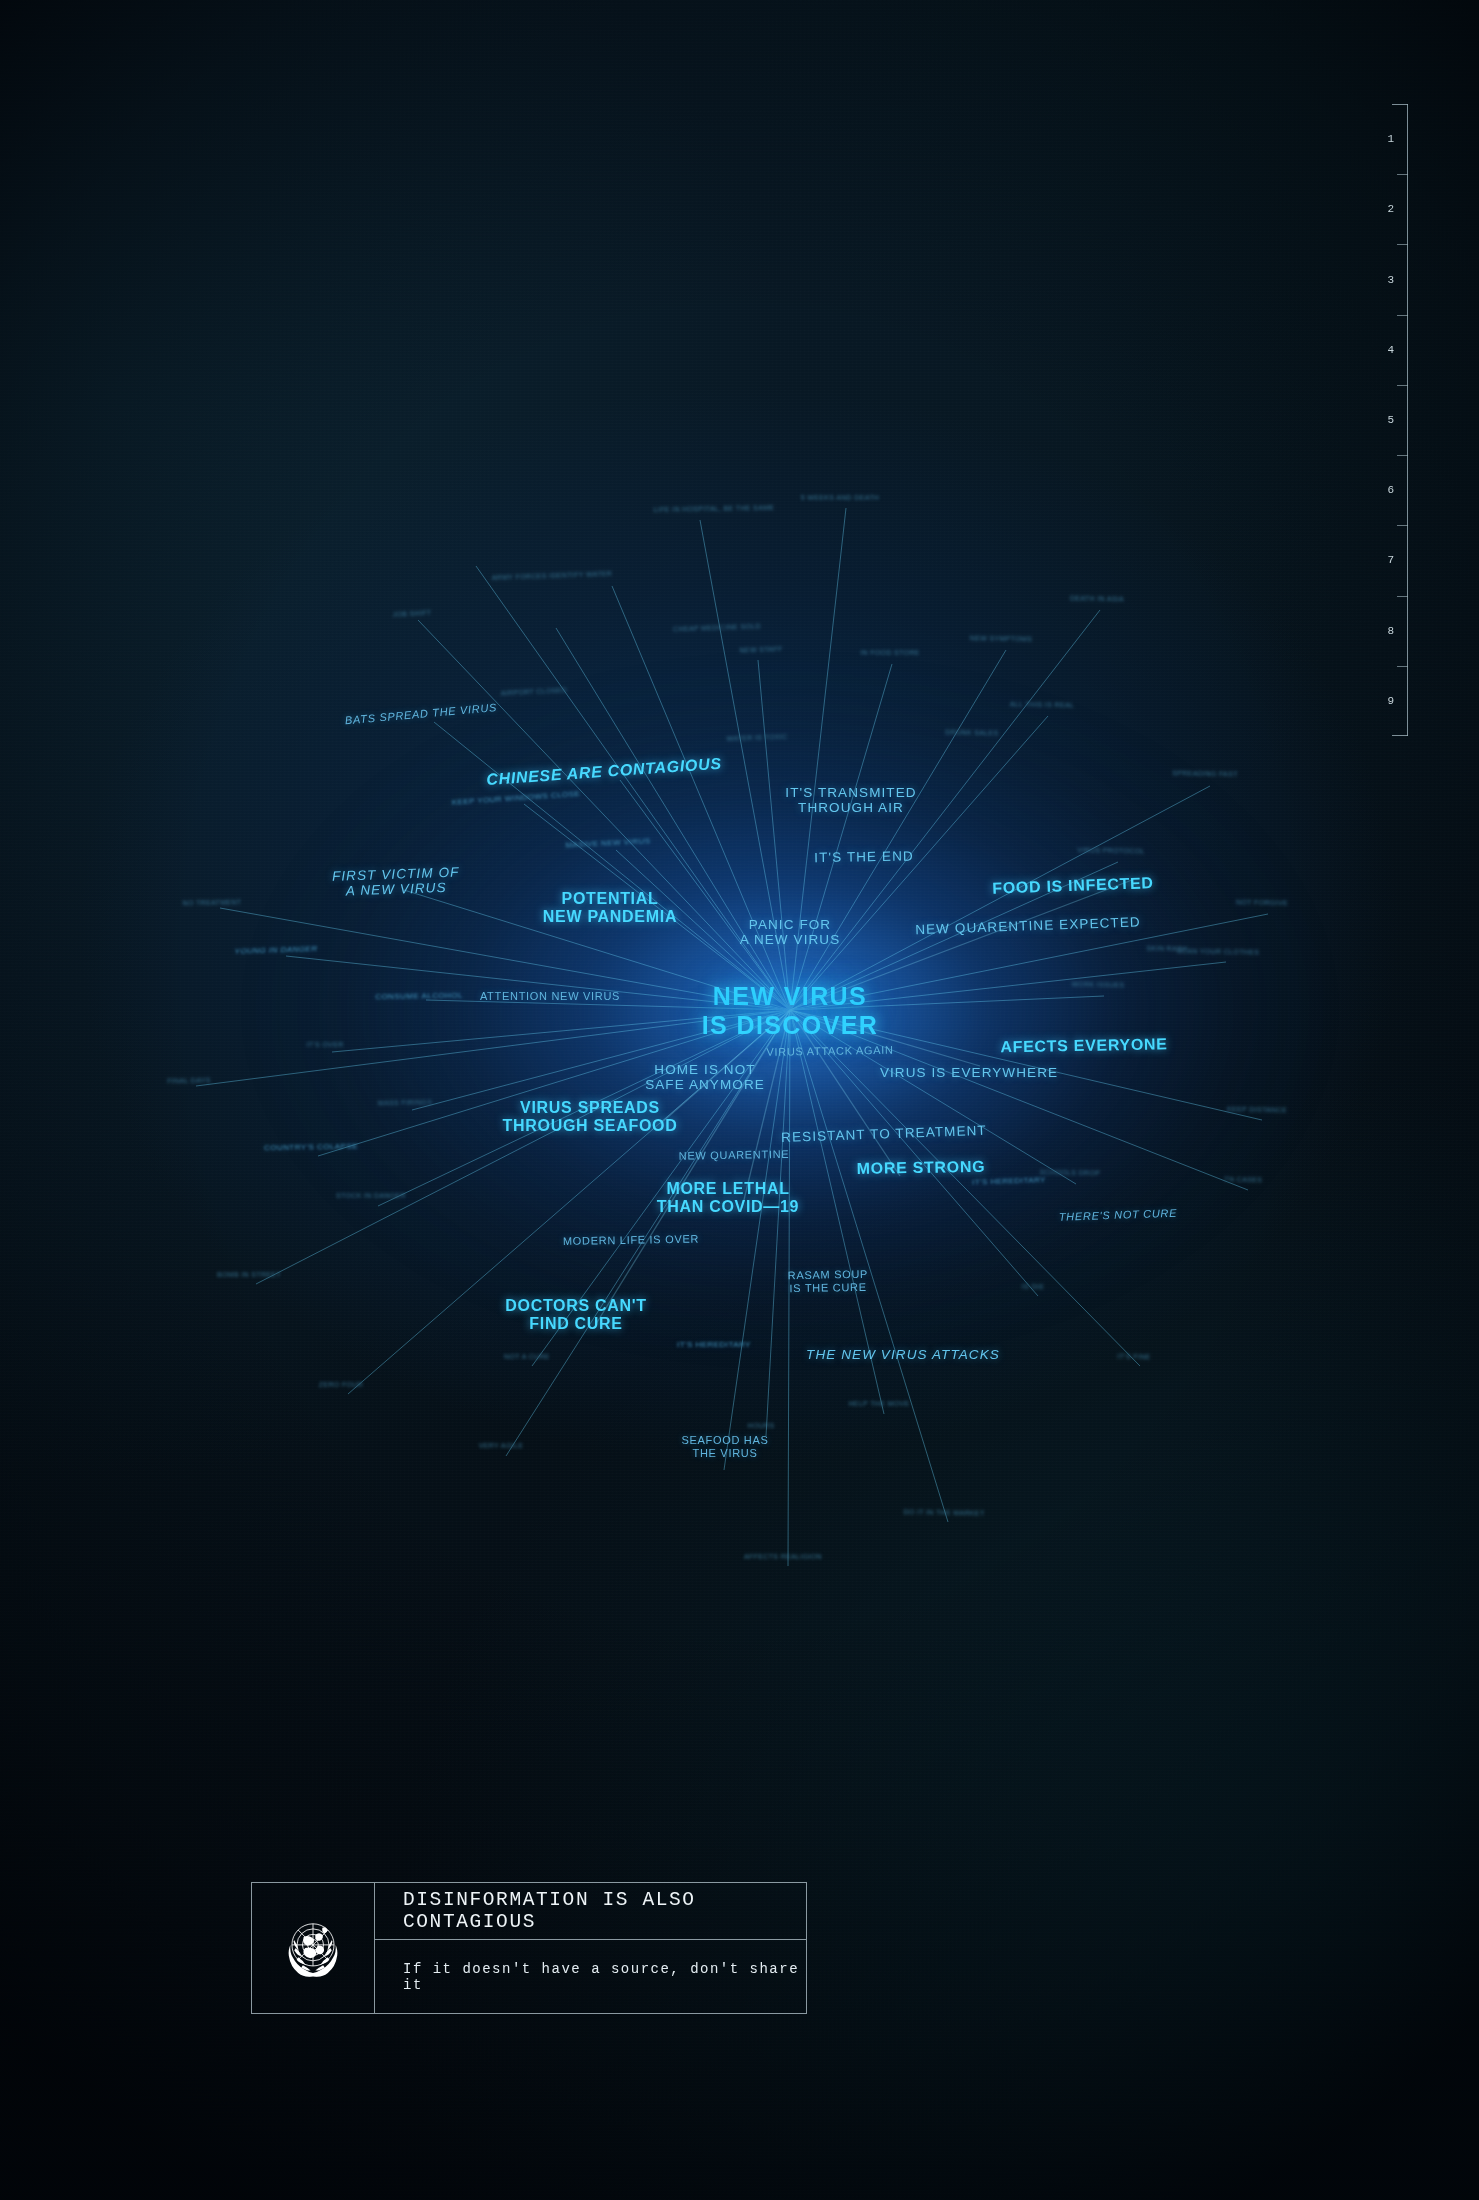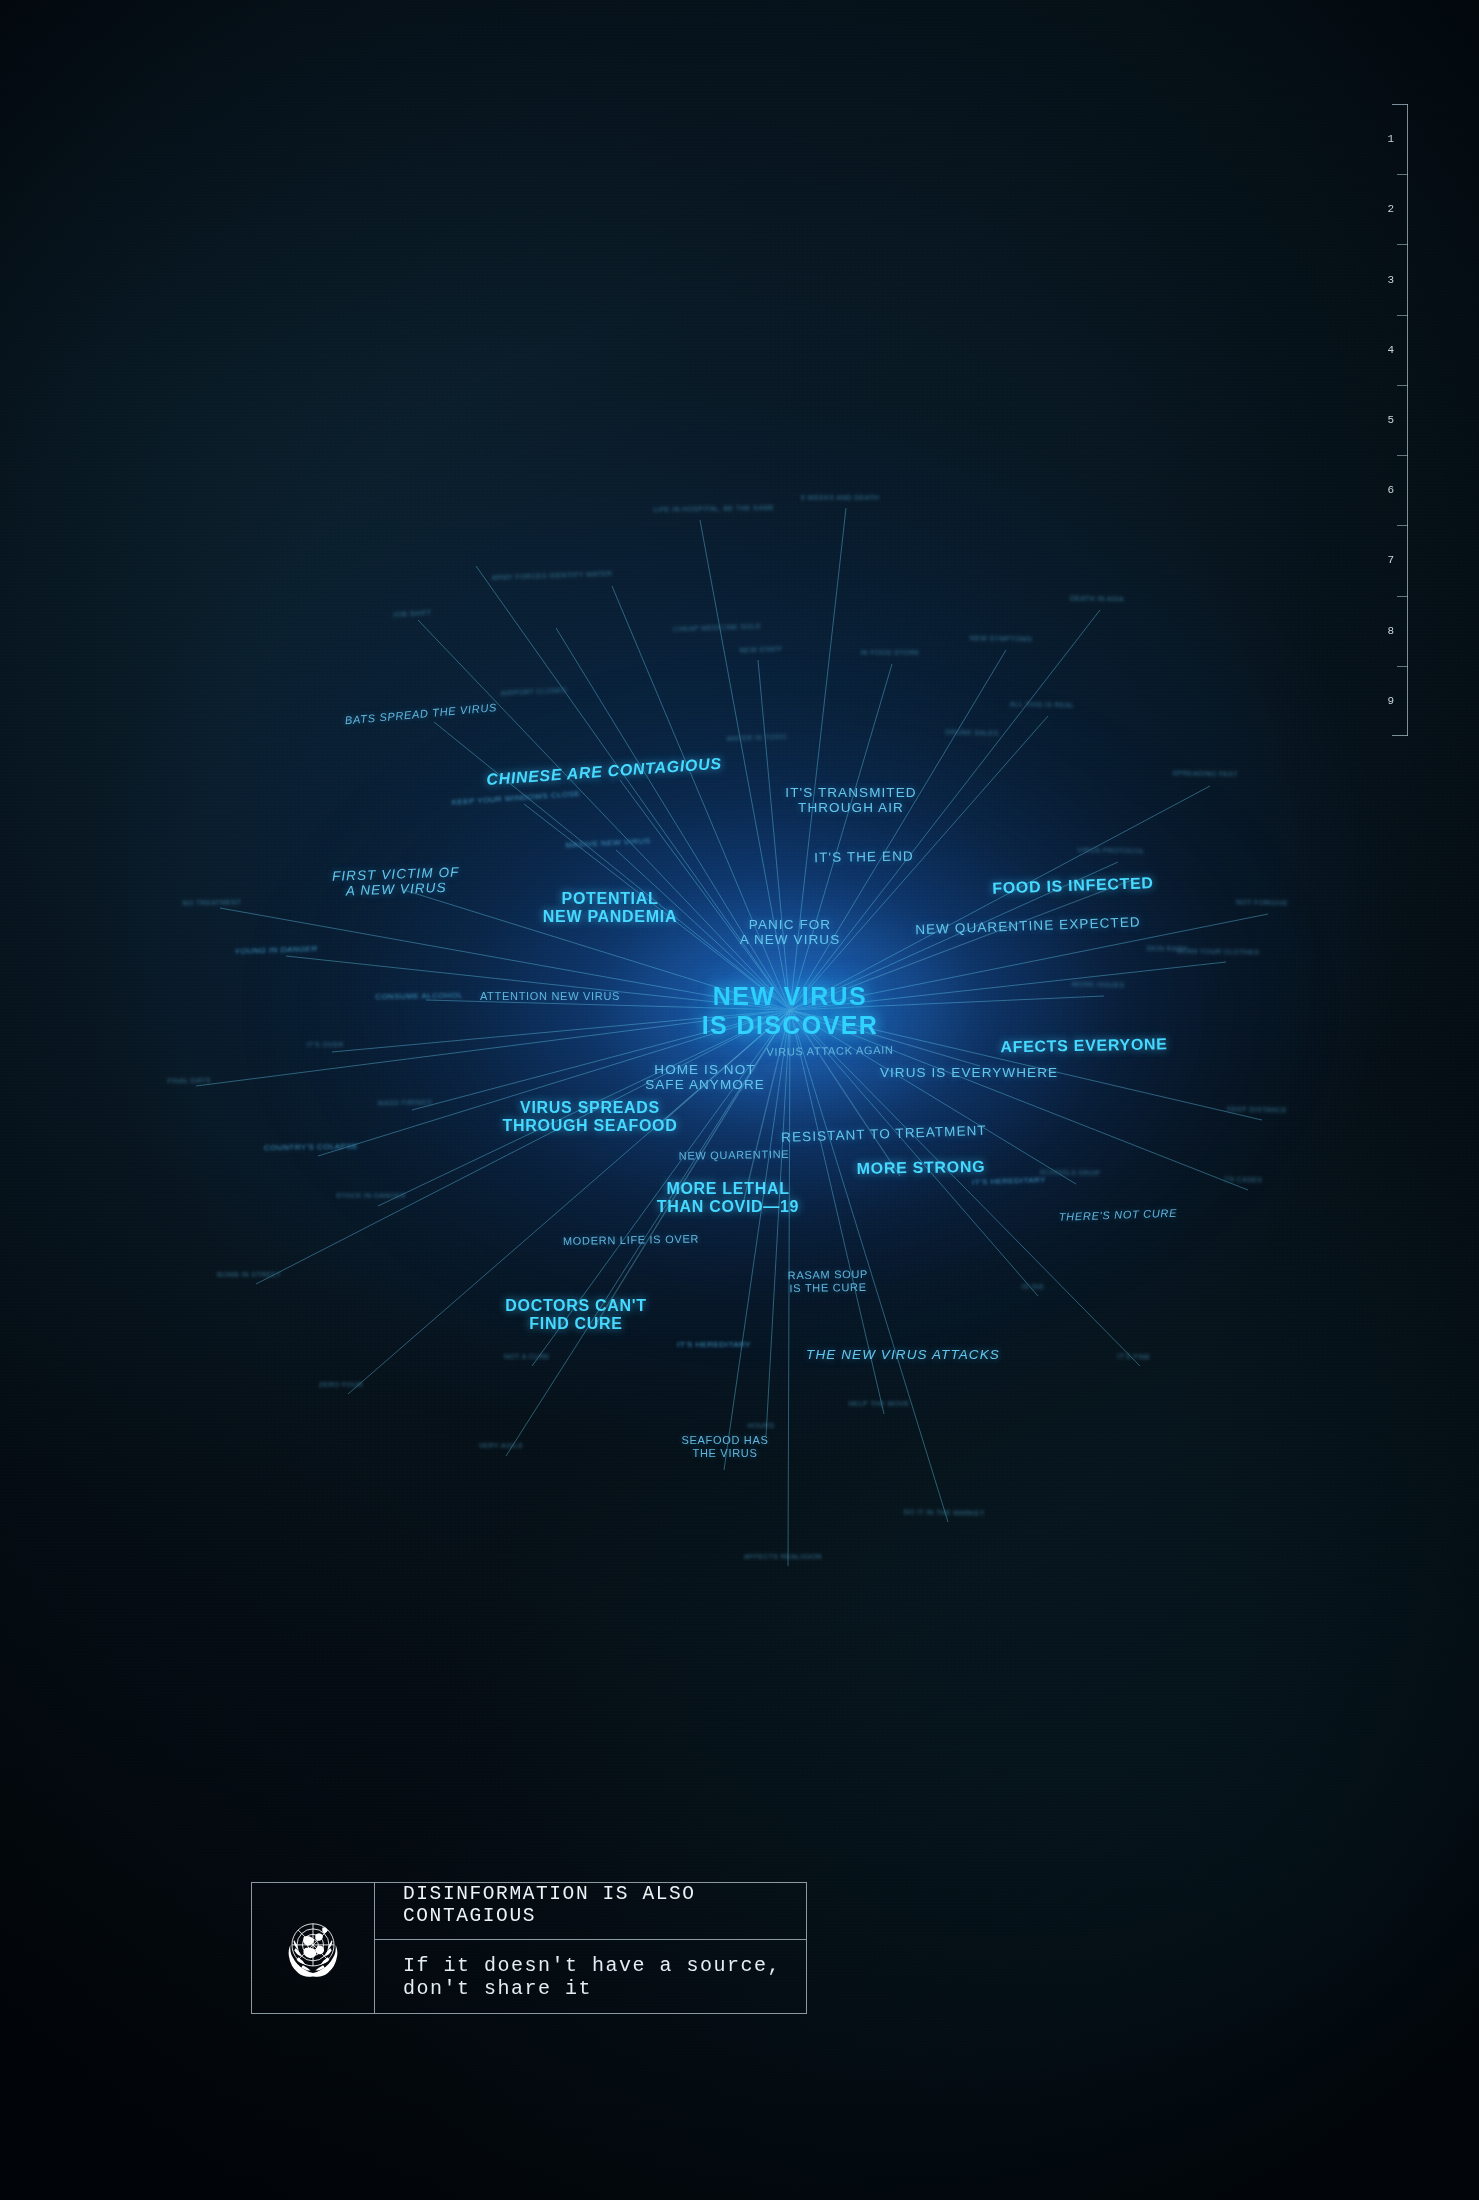--- a/index.html
+++ b/index.html
@@ -88,31 +88,31 @@
   #plate{
     position:absolute;left:251px;top:1882px;width:556px;height:132px;
     border:1px solid rgba(196,214,222,.70);box-sizing:border-box;display:flex;
   }
   #plate .emblem-cell{
     width:122px;border-right:1px solid rgba(196,214,222,.70);
     display:flex;align-items:center;justify-content:center;flex:0 0 122px;
   }
   #plate .txt-cell{flex:1;display:flex;flex-direction:column;}
   #plate .hl{
-    flex:0 0 56px;display:flex;padding-left:28px;
+    flex:0 0 56px;display:flex;align-items:center;padding-left:28px;
     border-bottom:1px solid rgba(196,214,222,.70);
   }
   #plate .sl{flex:1;display:flex;align-items:center;padding-left:28px;}
   #plate .hl span{
     color:#eef4f7;font-family:"Liberation Mono",monospace;
     font-size:19.5px;letter-spacing:1.6px;
   }
   #plate .sl span{
     color:#e4edf2;font-family:"Liberation Mono",monospace;
-    font-size:20px;letter-spacing:1.5px;
+    font-size:14px;letter-spacing:1.5px;
   }
 </style>
 </head>
 <body>
 
 <div id="poster">
 
   <div id="glow"></div>
 
   <svg id="burst" viewBox="0 0 1479 2200" preserveAspectRatio="none">

